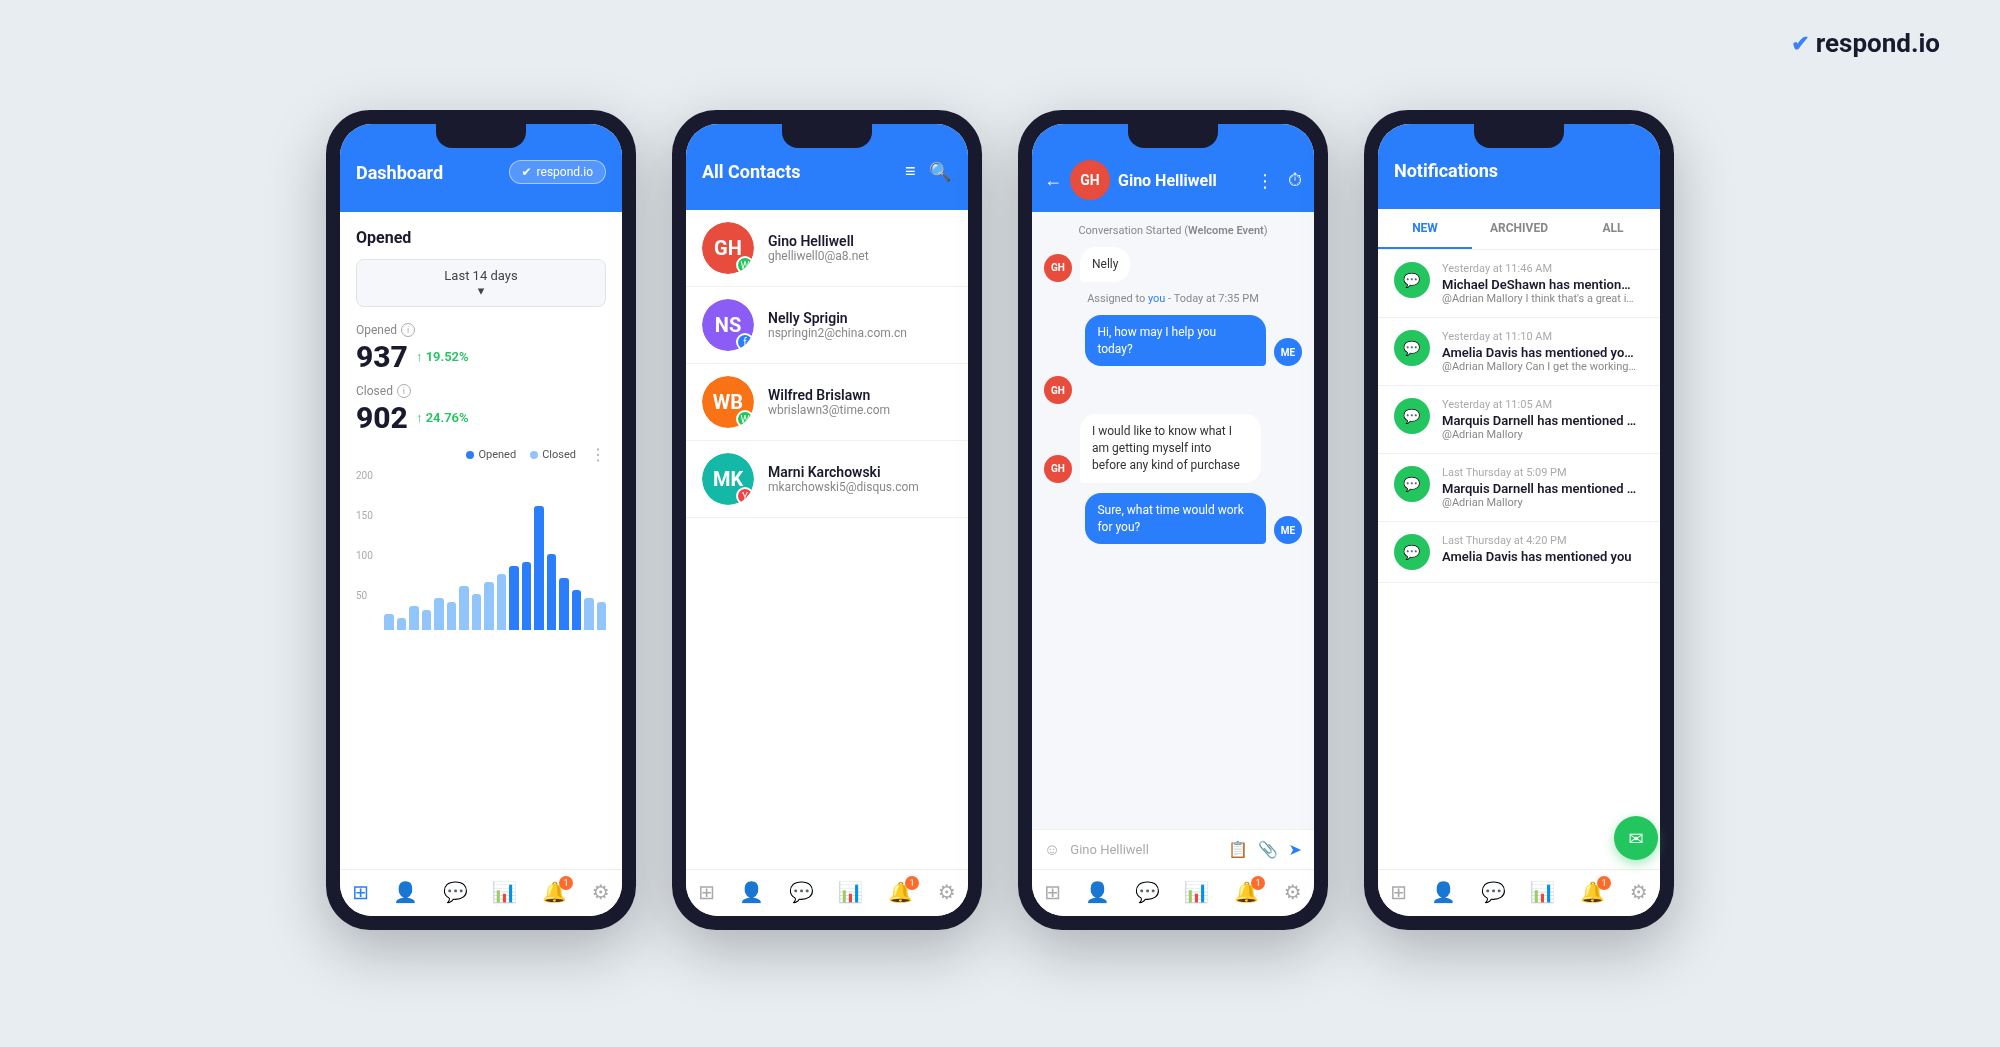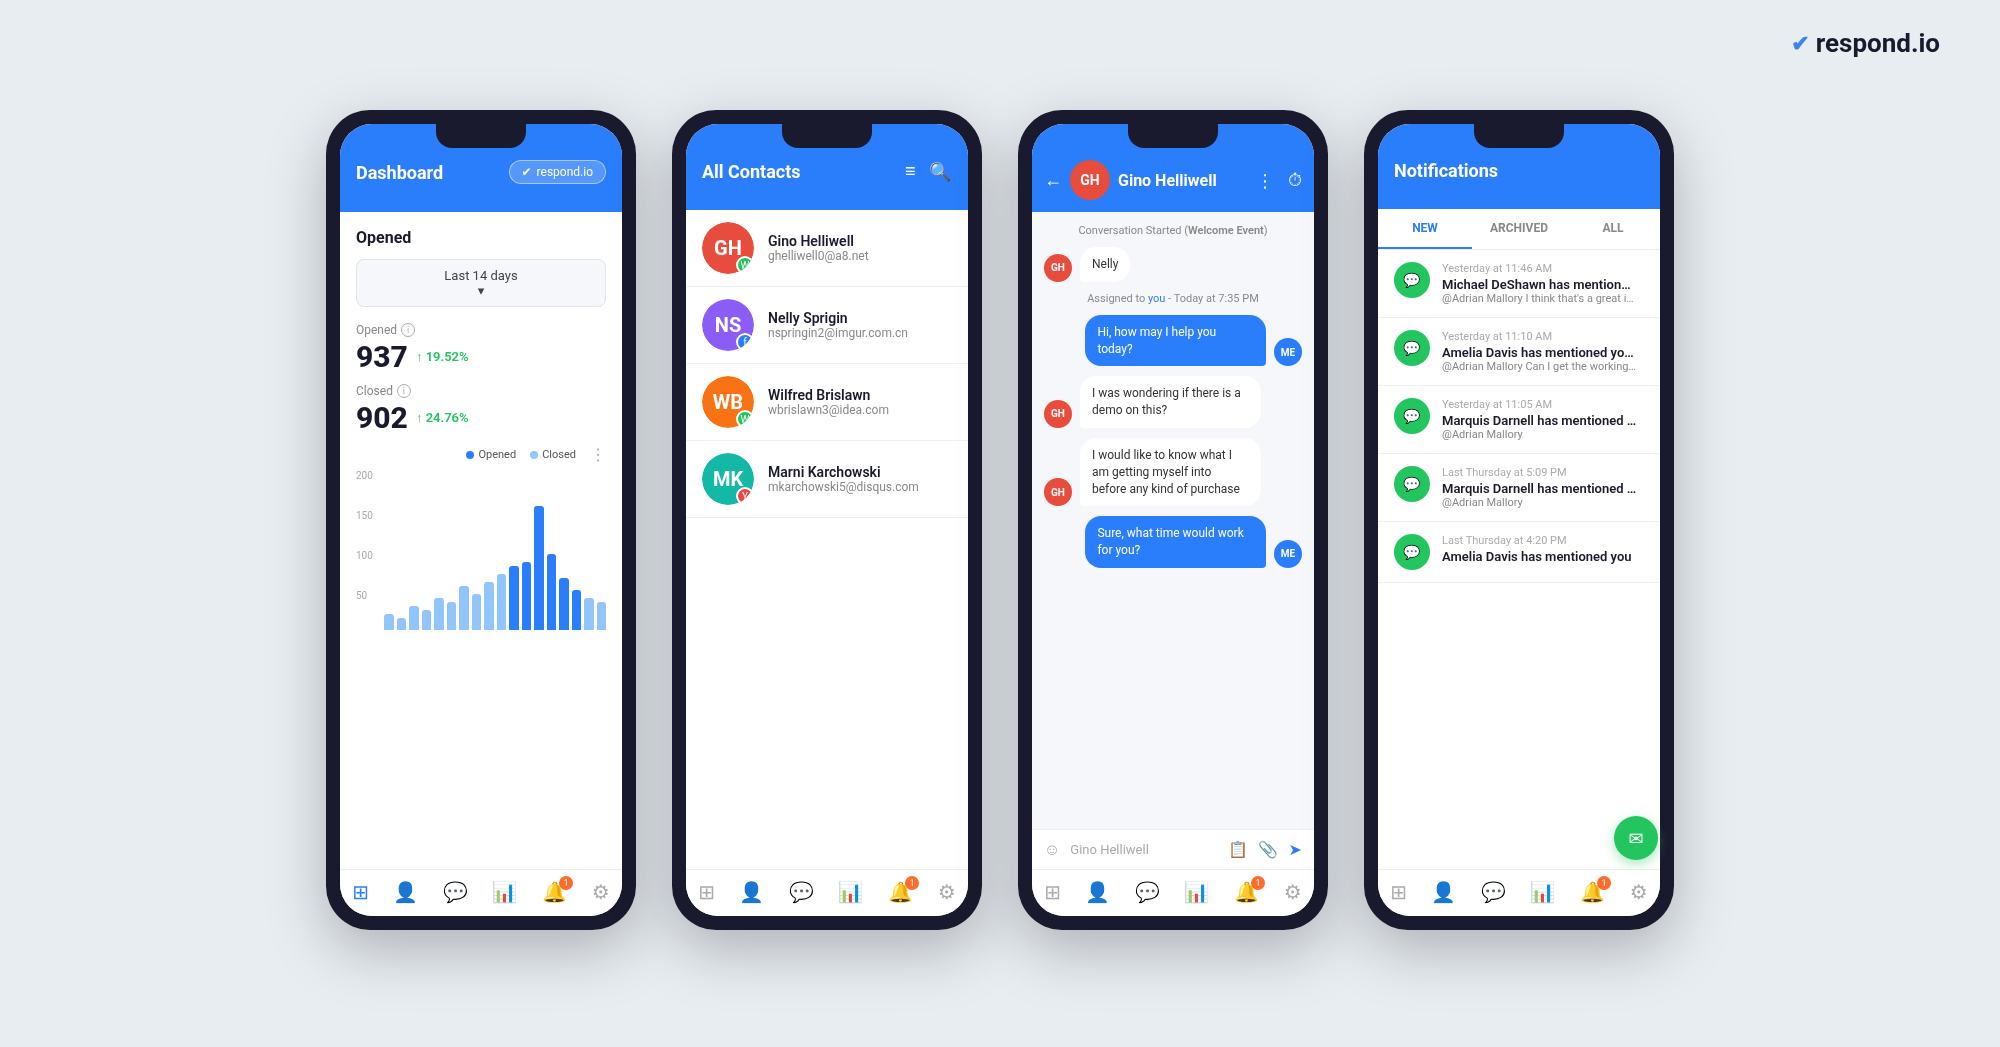--- a/index.html
+++ b/index.html
@@ -608,31 +608,31 @@
       <div class="contact-email">ghelliwell0@a8.net</div>
     </div>
   </div>
           <div class="contact-item">
     <div class="avatar">
       <div class="avatar-placeholder" style="background:#8B5CF6;">NS</div>
       <div class="avatar-badge" style="background:#2B7EFB;color:white;">f</div>
     </div>
     <div class="contact-info">
       <div class="contact-name">Nelly Sprigin</div>
-      <div class="contact-email">nspringin2@imgur.com.cn</div>
+      <div class="contact-email">nspringin2@china.com.cn</div>
     </div>
   </div>
           <div class="contact-item">
     <div class="avatar">
       <div class="avatar-placeholder" style="background:#f97316;">WB</div>
       <div class="avatar-badge" style="background:#22c55e;color:white;">W</div>
     </div>
     <div class="contact-info">
       <div class="contact-name">Wilfred Brislawn</div>
-      <div class="contact-email">wbrislawn3@idea.com</div>
+      <div class="contact-email">wbrislawn3@time.com</div>
     </div>
   </div>
           <div class="contact-item">
     <div class="avatar">
       <div class="avatar-placeholder" style="background:#14b8a6;">MK</div>
       <div class="avatar-badge" style="background:#ef4444;color:white;">Y</div>
     </div>
     <div class="contact-info">
       <div class="contact-name">Marni Karchowski</div>
       <div class="contact-email">mkarchowski5@disqus.com</div>
@@ -682,21 +682,20 @@
           Assigned to <span>you</span> - Today at 7:35 PM
         </div>
 
         <div class="msg-row right">
           <div class="msg-bubble sent">Hi, how may I help you today?</div>
           <div class="msg-avatar" style="background:#2B7EFB;display:flex;align-items:center;justify-content:center;font-size:10px;color:white;font-weight:700;">ME</div>
         </div>
 
         <div class="msg-row">
           <div class="msg-avatar" style="background:#e74c3c;display:flex;align-items:center;justify-content:center;font-size:10px;color:white;font-weight:700;">GH</div>
-          <div class="msg-bubble received">I was wondering if there is a demo on this?</div>
         </div>
 
         <div class="msg-row">
           <div class="msg-avatar" style="background:#e74c3c;display:flex;align-items:center;justify-content:center;font-size:10px;color:white;font-weight:700;">GH</div>
           <div class="msg-bubble received">I would like to know what I am getting myself into before any kind of purchase</div>
         </div>
 
         <div class="msg-row right">
           <div class="msg-bubble sent">Sure, what time would work for you?</div>
           <div class="msg-avatar" style="background:#2B7EFB;display:flex;align-items:center;justify-content:center;font-size:10px;color:white;font-weight:700;">ME</div>

